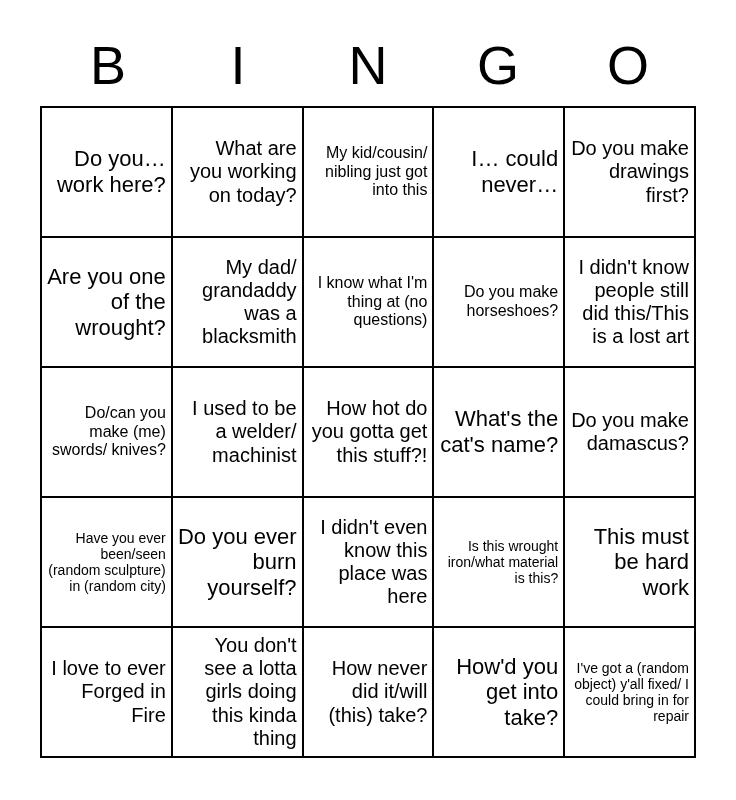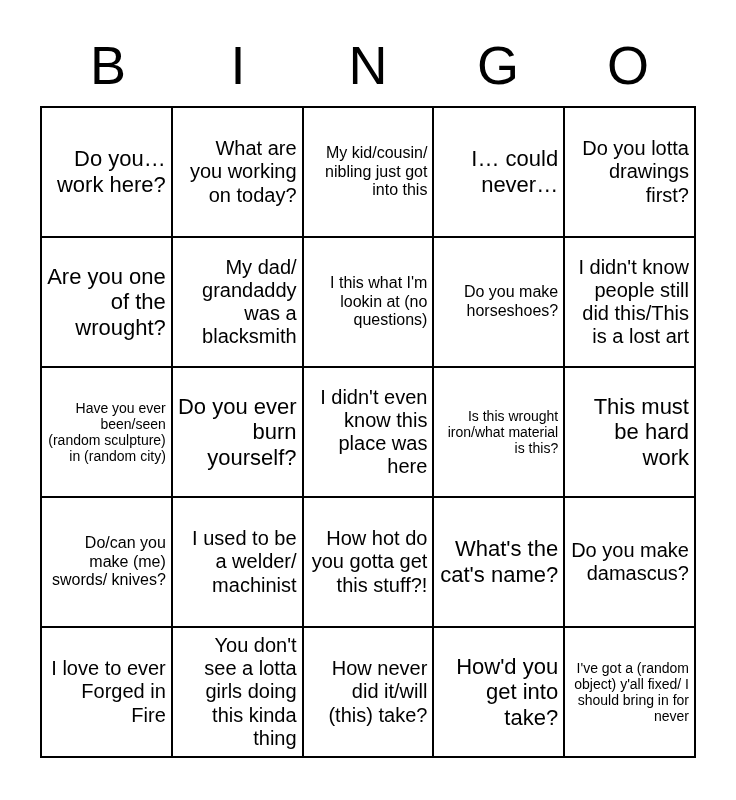--- a/index.html
+++ b/index.html
@@ -73,46 +73,46 @@
     <div class="header-letter">O</div>
   </div>
 
   <table class="grid">
     <tbody>
       <tr>
         <td class="fs-xl">Do you… work here?</td>
         <td class="fs-lg">What are you working on today?</td>
         <td class="fs-md">My kid/cousin/ nibling just got into this</td>
         <td class="fs-xl">I… could never…</td>
-        <td class="fs-lg">Do you lotta drawings first?</td>
+        <td class="fs-lg">Do you make drawings first?</td>
       </tr>
       <tr>
         <td class="fs-xl">Are you one of the wrought?</td>
         <td class="fs-lg">My dad/ grandaddy was a blacksmith</td>
-        <td class="fs-md">I this what I'm lookin at (no questions)</td>
+        <td class="fs-md">I know what I'm thing at (no questions)</td>
         <td class="fs-md">Do you make horseshoes?</td>
         <td class="fs-sm">I didn't know people still did this/This is a lost art</td>
+      </tr>
+      <tr>
+        <td class="fs-md">Do/can you make (me) swords/ knives?</td>
+        <td class="fs-lg">I used to be a welder/ machinist</td>
+        <td class="fs-lg">How hot do you gotta get this stuff?!</td>
+        <td class="fs-xl">What's the cat's name?</td>
+        <td class="fs-lg">Do you make damascus?</td>
       </tr>
       <tr>
         <td class="fs-xs">Have you ever been/seen (random sculpture) in (random city)</td>
         <td class="fs-xl">Do you ever burn yourself?</td>
         <td class="fs-lg">I didn't even know this place was here</td>
         <td class="fs-xs">Is this wrought iron/what material is this?</td>
         <td class="fs-xl">This must be hard work</td>
       </tr>
       <tr>
-        <td class="fs-md">Do/can you make (me) swords/ knives?</td>
-        <td class="fs-lg">I used to be a welder/ machinist</td>
-        <td class="fs-lg">How hot do you gotta get this stuff?!</td>
-        <td class="fs-xl">What's the cat's name?</td>
-        <td class="fs-lg">Do you make damascus?</td>
-      </tr>
-      <tr>
         <td class="fs-lg">I love to ever Forged in Fire</td>
         <td class="fs-sm">You don't see a lotta girls doing this kinda thing</td>
         <td class="fs-lg">How never did it/will (this) take?</td>
         <td class="fs-xl">How'd you get into take?</td>
-        <td class="fs-xs">I've got a (random object) y'all fixed/ I should bring in for never</td>
+        <td class="fs-xs">I've got a (random object) y'all fixed/ I could bring in for repair</td>
       </tr>
     </tbody>
   </table>
 
 </div>
 
 </body></html>

